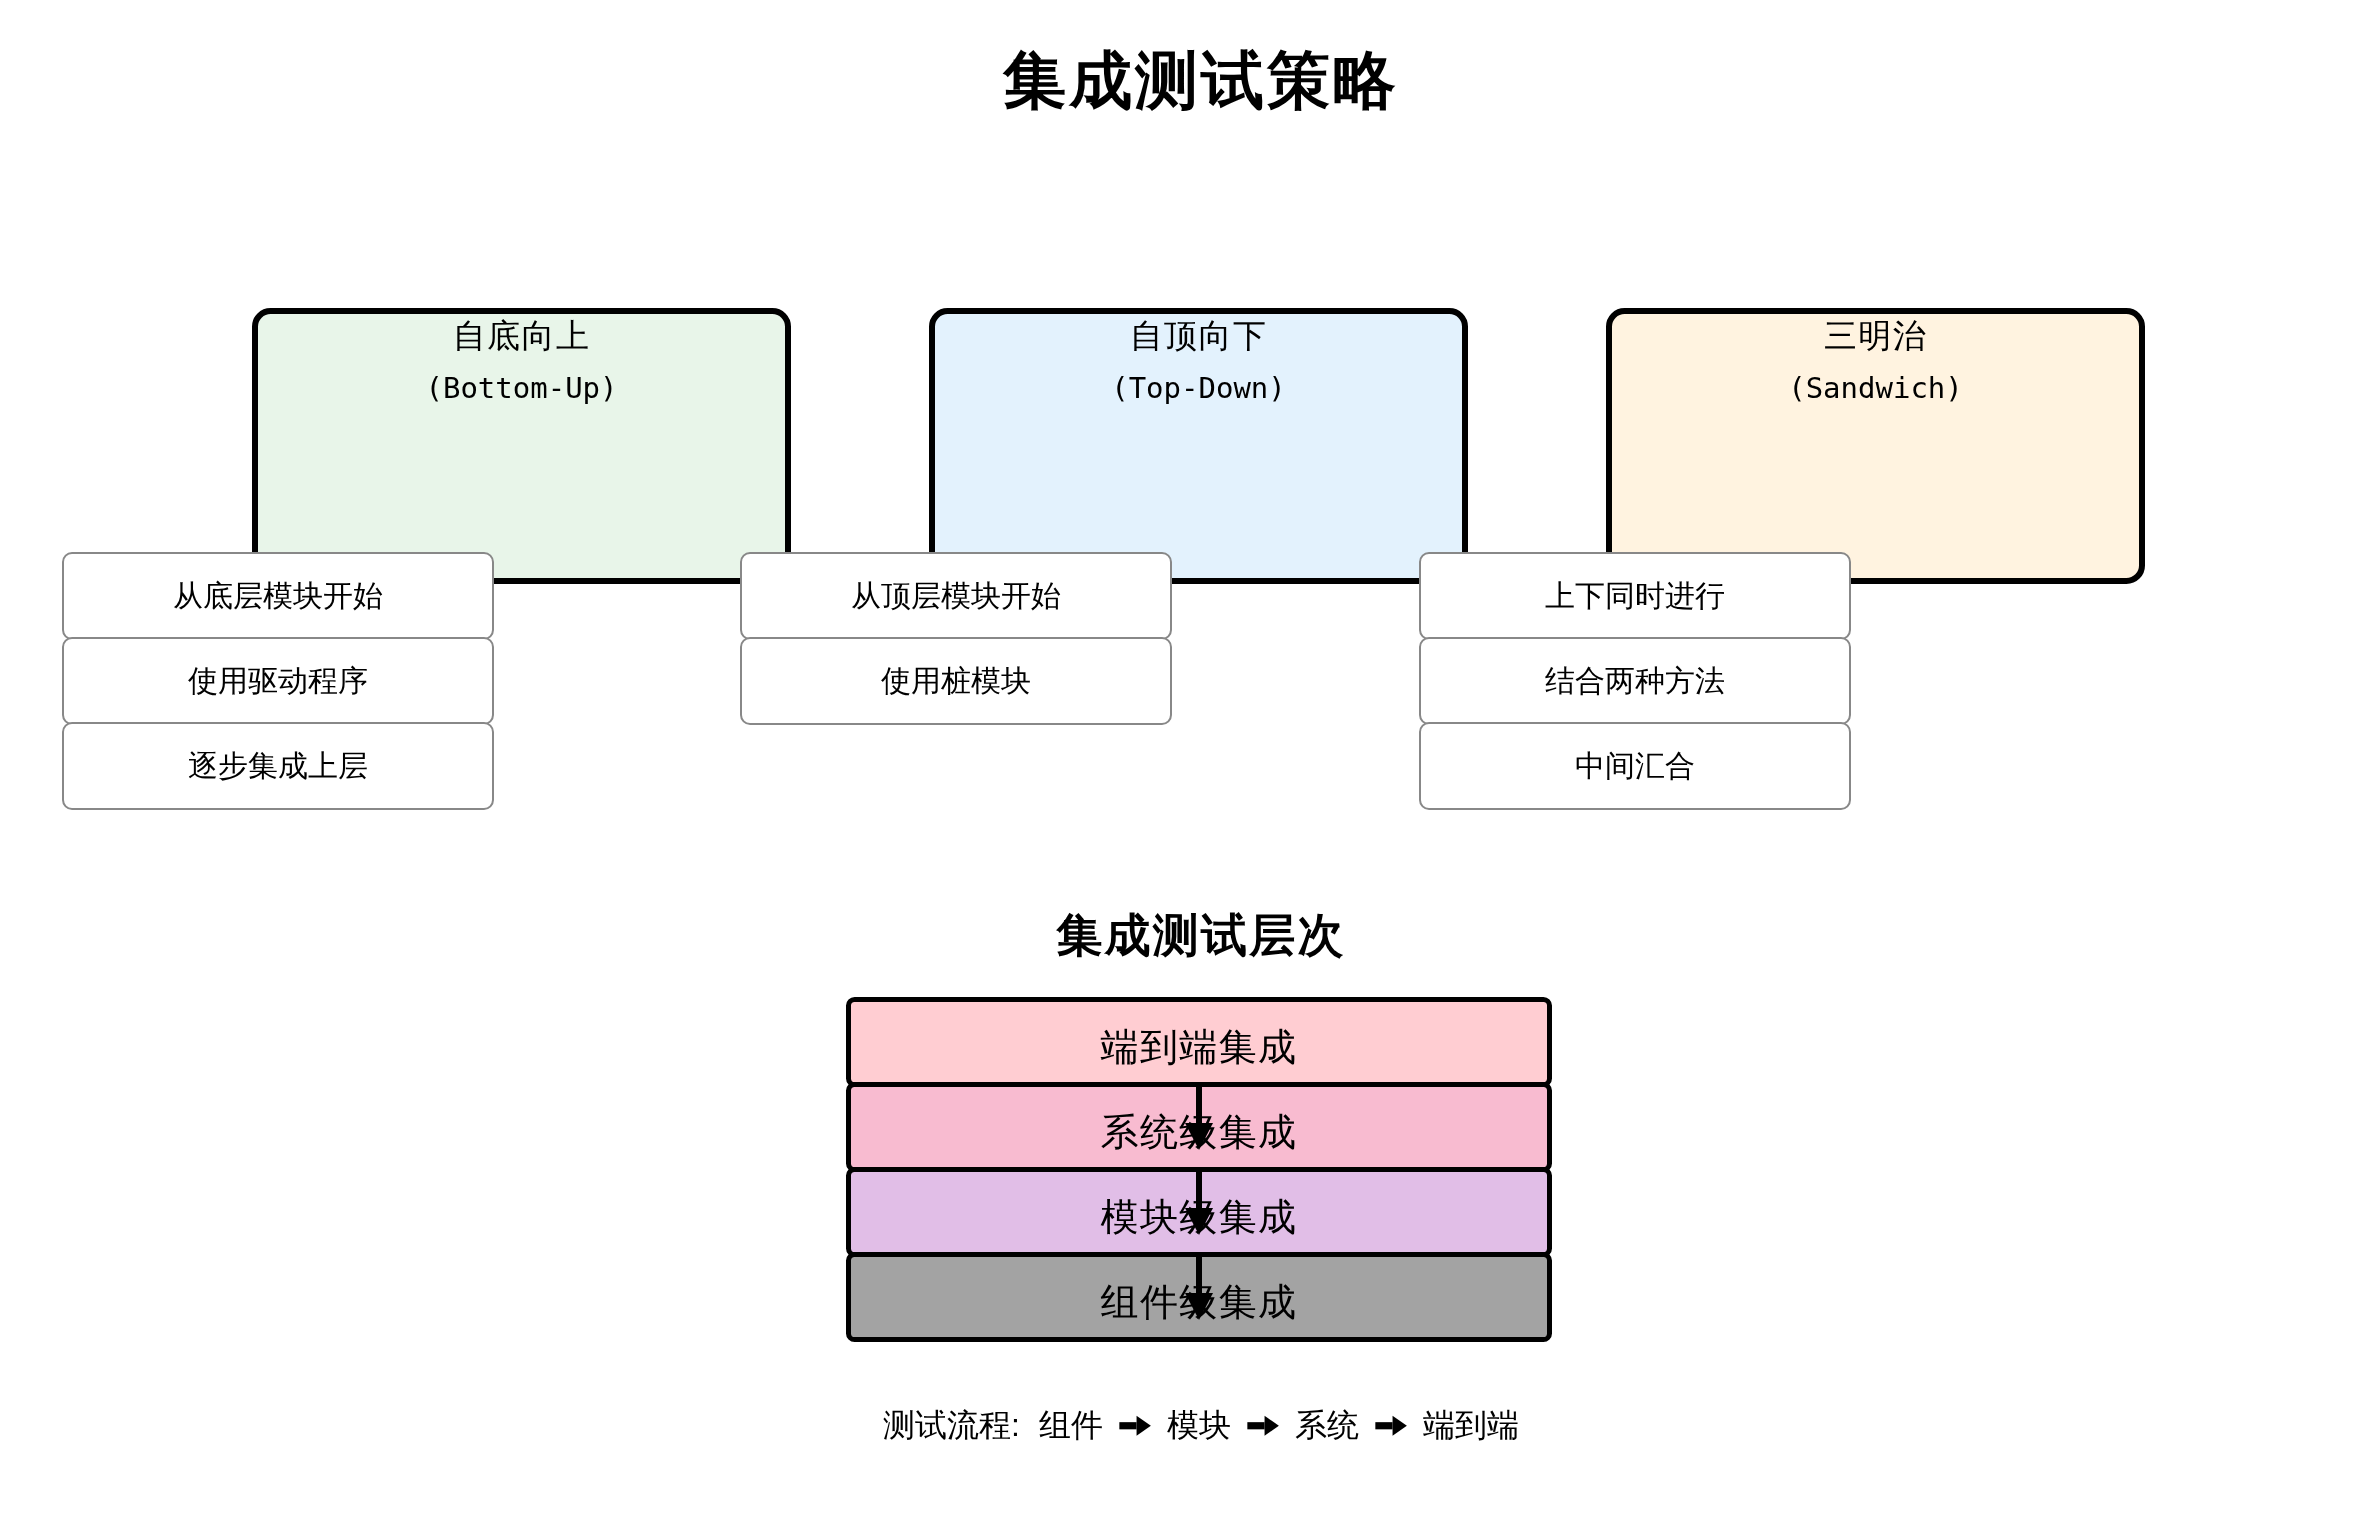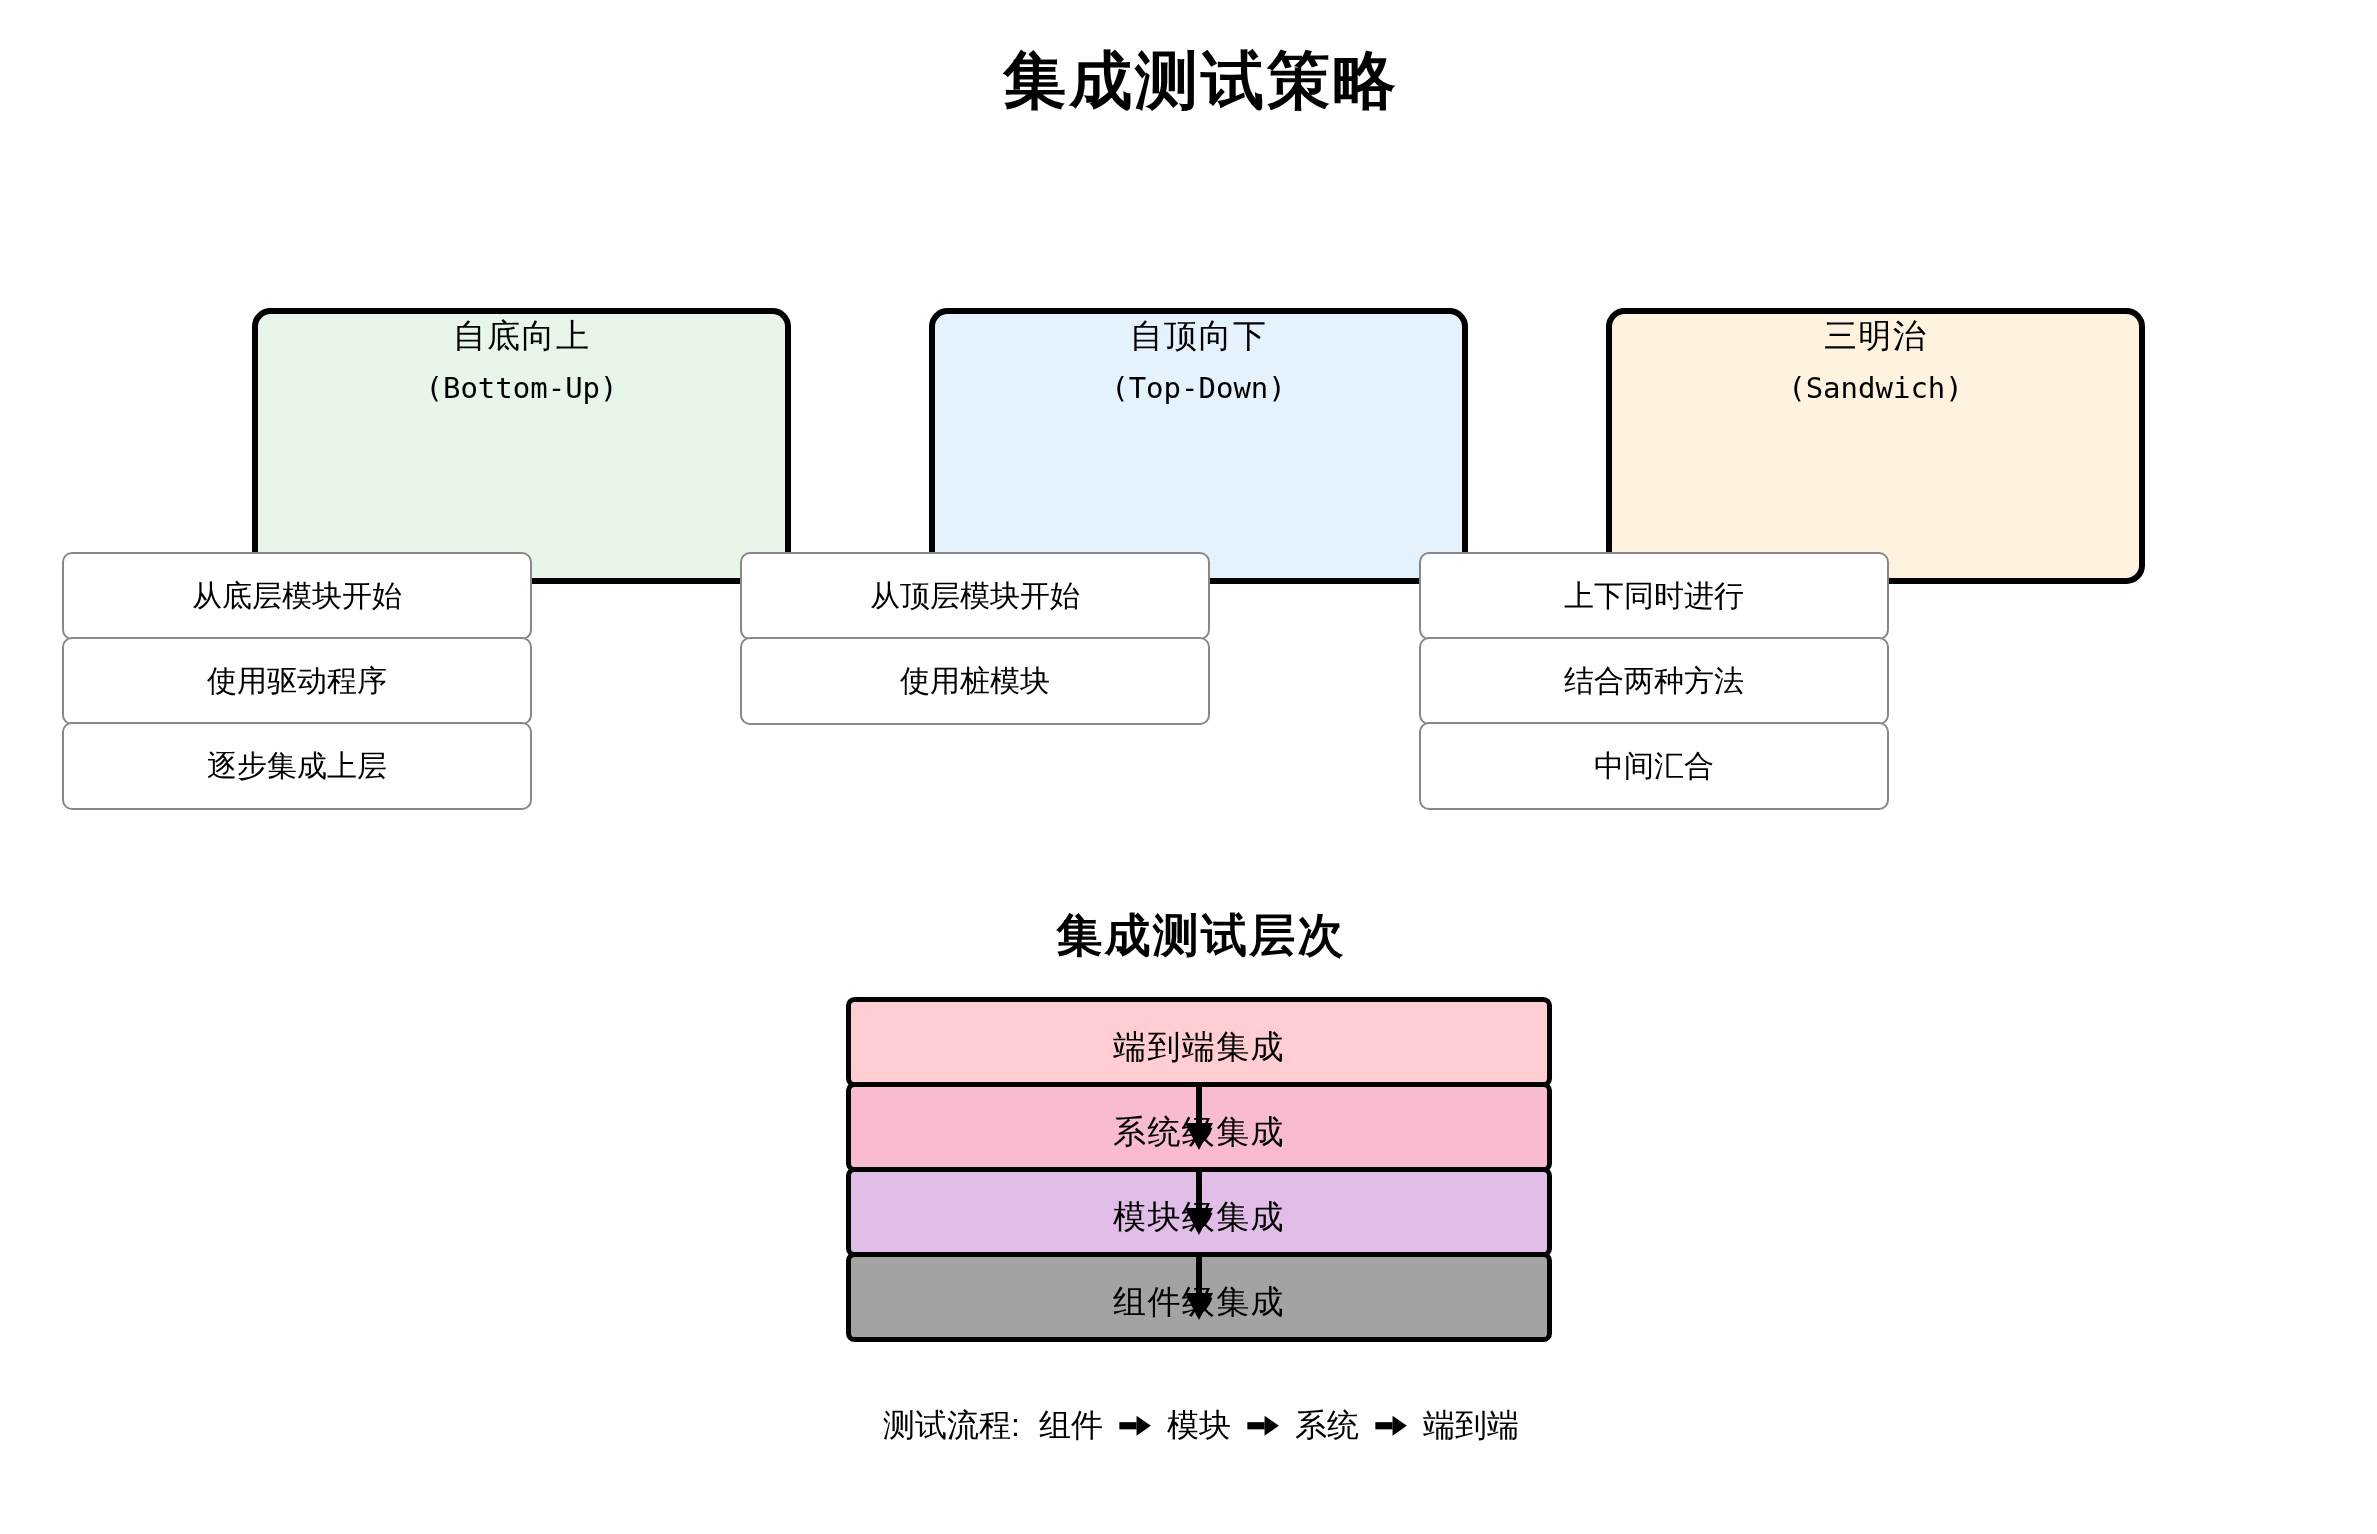--- a/index.html
+++ b/index.html
@@ -24,37 +24,37 @@
   .strategy-box{
     top:308px;width:539px;height:276px;
     border:6.5px solid #000;border-radius:18.6px;
     display:flex;flex-direction:column;align-items:center;justify-content:flex-start;
     gap:11.5px;box-sizing:border-box;
   }
   .strategy-name{font-size:33px;letter-spacing:1.4px;}
   .strategy-latin{font-size:29px;font-family:"DejaVu Sans Mono","Liberation Mono",monospace;}
 
   
-  .point-list{width:470px;display:flex;flex-direction:column;}
+  .point-list{width:432px;display:flex;flex-direction:column;}
   .point-row{
     height:88px;background:#ffffff;border:2.9px solid #888888;border-radius:10px;
     display:flex;align-items:center;justify-content:center;
     font-size:30px;box-sizing:border-box;margin-top:-2.9px;
   }
   .point-row:first-child{margin-top:0;}
 
   
   .levels-stack{left:846px;top:997px;width:706px;display:flex;flex-direction:column;}
   .level-layer{
     height:90px;border:5px solid #000;border-radius:8.6px;
     position:relative;display:flex;align-items:center;justify-content:center;
     box-sizing:border-box;margin-top:-5px;
   }
   .level-layer:first-child{margin-top:0;}
-  .level-label{font-size:33px;letter-spacing:1.4px;position:relative;z-index:1;padding-top:10px;}
+  .level-label{font-size:38px;letter-spacing:1.4px;position:relative;z-index:1;padding-top:10px;}
   .layer-arrow{
     position:absolute;left:50%;top:-2.9px;transform:translateX(-50%);
     display:flex;flex-direction:column;align-items:center;z-index:2;
   }
   .layer-arrow .shaft{width:5.7px;height:40px;background:#000;}
   .layer-arrow .head{
     width:0;height:0;
     border-left:14.3px solid transparent;border-right:14.3px solid transparent;
     border-top:27px solid #000;margin-top:-1.4px;
   }

